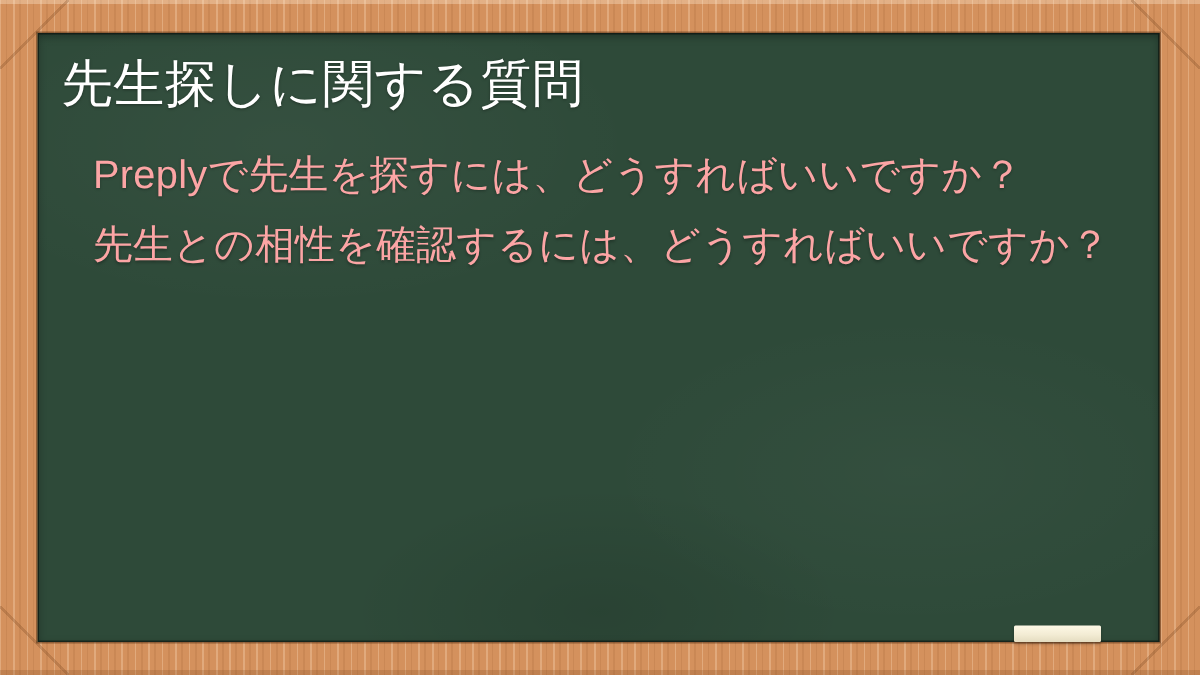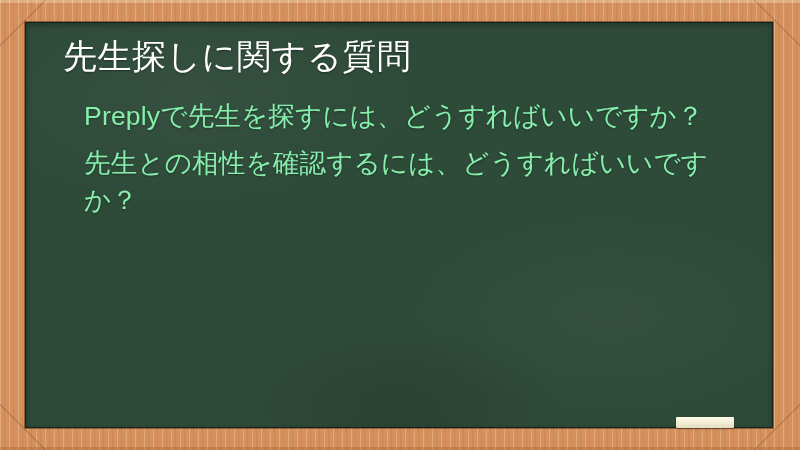--- a/index.html
+++ b/index.html
@@ -87,21 +87,21 @@
     background:
       radial-gradient(ellipse 340px 160px at 22% 18%, rgba(255,255,255,.035), transparent 70%),
       radial-gradient(ellipse 300px 150px at 78% 72%, rgba(255,255,255,.028), transparent 70%),
       radial-gradient(ellipse 240px 120px at 50% 95%, rgba(0,0,0,.10), transparent 70%);
     pointer-events: none;
   }
 
   .board-inner {
     position: relative;
     z-index: 2;
-    padding: 14px 20px 0 26px;
+    padding: 14px 20px 0 4px;
   }
 
   
   #board-title {
     color: #ffffff;
     font-size: 34px;
     line-height: 1.18;
     font-weight: 400;
     letter-spacing: 0.5px;
     margin: 0 0 22px 0;
@@ -110,21 +110,21 @@
     white-space: nowrap;
   }
 
   
   #question-list {
     list-style: none;
     margin: 0;
     padding: 0 0 0 33px;
   }
   #question-list li {
-    color: #86efac;
+    color: #fca5a5;
     font-size: 26.5px;
     line-height: 37px;
     font-weight: 400;
     letter-spacing: 0.2px;
     margin-bottom: 10px;
     padding-right: 8px;
     text-shadow: 0 1px 2px rgba(0, 0, 0, 0.30);
     word-break: break-all;
     overflow-wrap: anywhere;
   }

